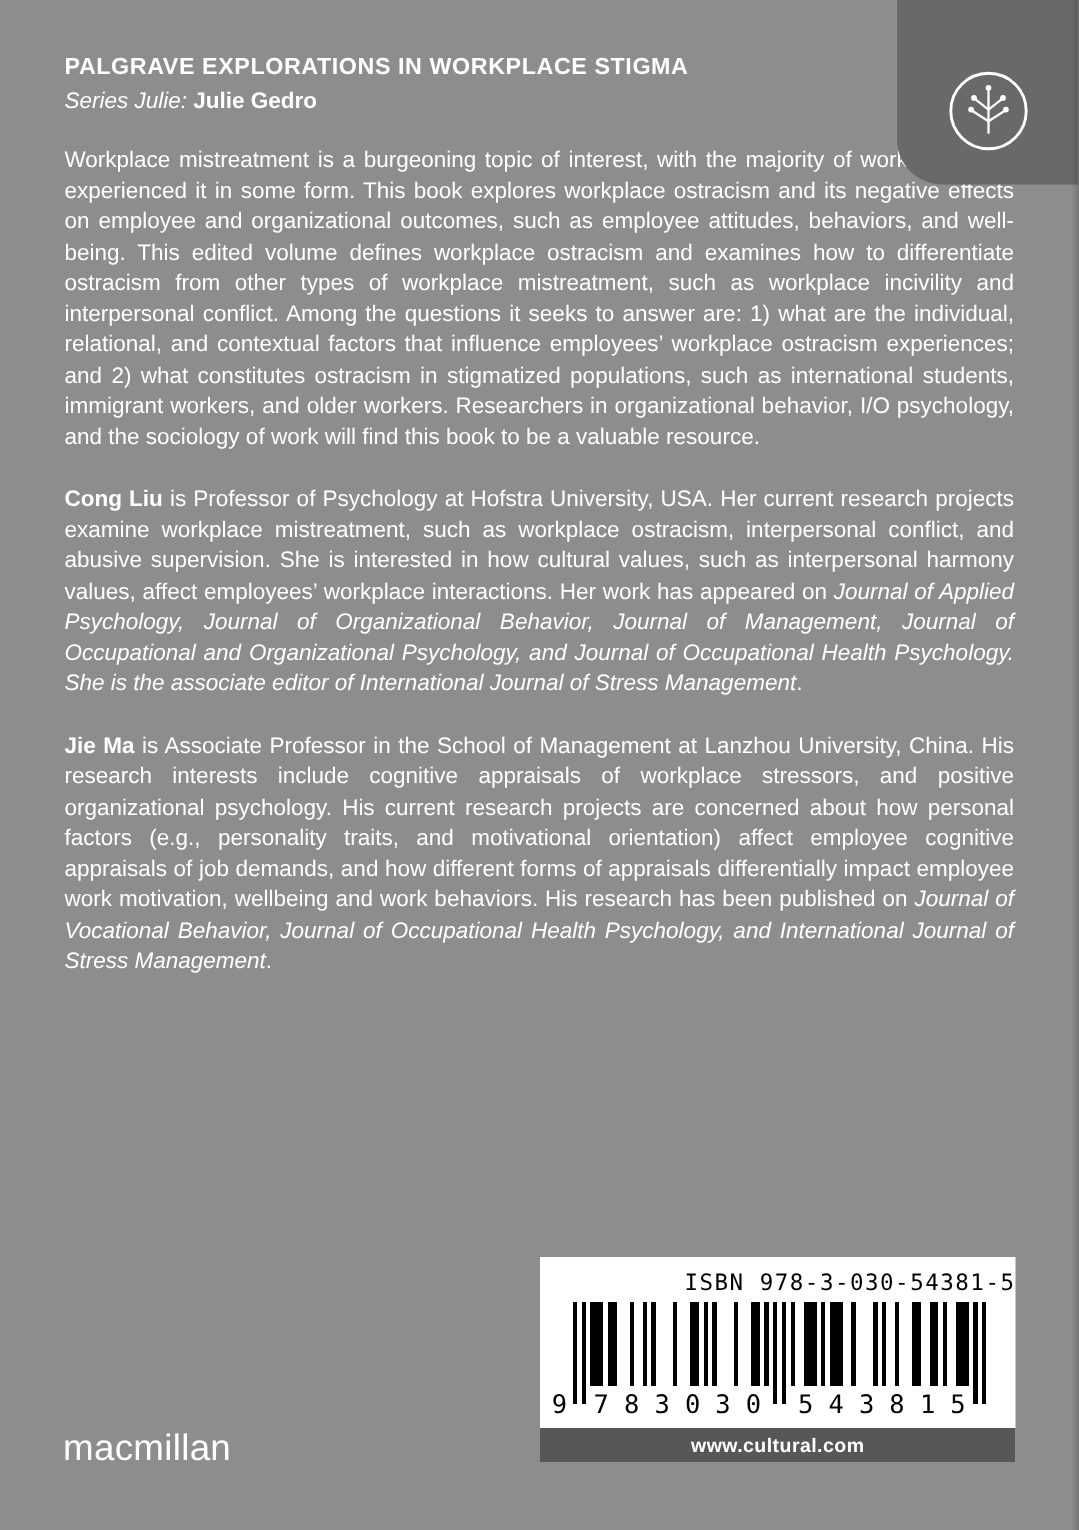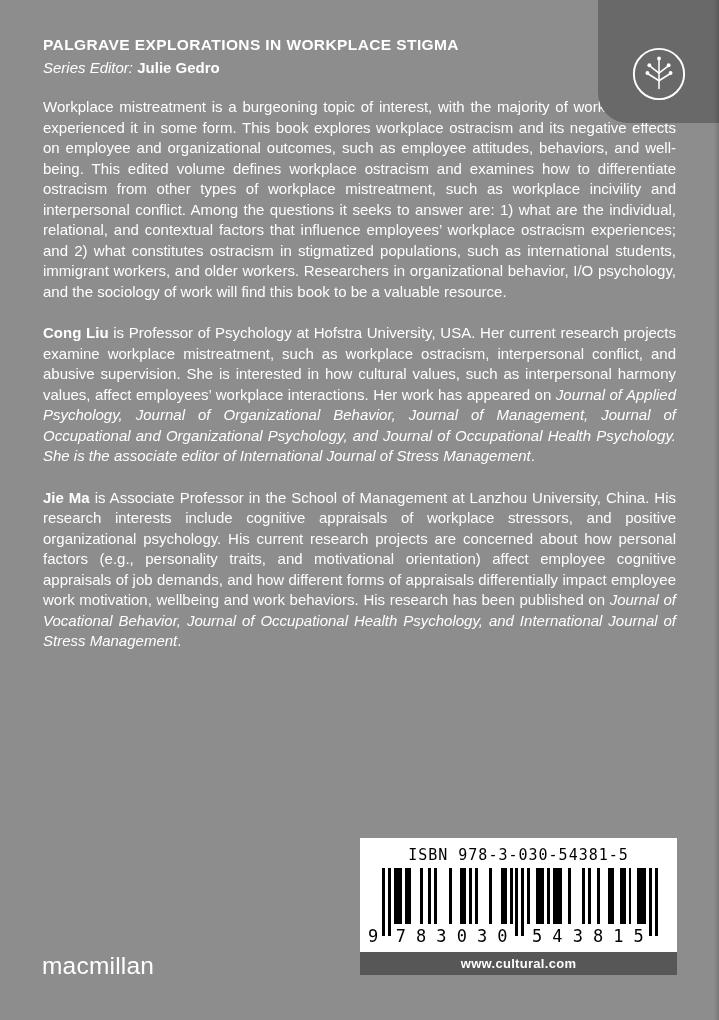--- a/index.html
+++ b/index.html
@@ -29,21 +29,21 @@
   .para em{font-style:italic;}
   .corner-tab{
     position:absolute;top:0;right:0;width:121px;height:123px;
     background:var(--tab);
     border-radius:0 0 0 30px;
     display:flex;align-items:flex-end;justify-content:center;
   }
   .corner-tab svg{margin-bottom:20px;}
   .barcode-panel{position:absolute;left:360px;top:838px;width:317px;background:#ffffff;color:#000;}
   .isbn-label{
-    padding-top:8px;text-align:center;
+    padding-top:8px;text-align:right;
     font-family:"DejaVu Sans Mono","Liberation Mono",monospace;
     font-size:15px;letter-spacing:1px;
   }
   .barcode-wrap{padding:4px 0 4px;text-align:center;line-height:0;}
   .web-strip{
     background:var(--strip);color:#fff;text-align:center;
     font-size:13px;font-weight:700;height:23px;line-height:23px;letter-spacing:.3px;
   }
   .brand-logo{position:absolute;left:42px;bottom:42px;line-height:1;}
   .brand-line1{font-size:28px;letter-spacing:.3px;}
@@ -54,21 +54,21 @@
     pointer-events:none;
   }
 </style>
 </head>
 <body>
 
 <div class="cover">
 
   <div class="content">
     <h1 class="series-title">PALGRAVE EXPLORATIONS IN WORKPLACE STIGMA</h1>
-    <p class="editor-line"><em>Series Editor:</em> <strong>Julie Gedro</strong></p>
+    <p class="editor-line"><em>Series Julie:</em> <strong>Julie Gedro</strong></p>
 
     <p class="para">Workplace mistreatment is a burgeoning topic of interest, with the majority of workers having experienced it in some form. This book explores workplace ostracism and its negative effects on employee and organizational outcomes, such as employee attitudes, behaviors, and well-being. This edited volume defines workplace ostracism and examines how to differentiate ostracism from other types of workplace mistreatment, such as workplace incivility and interpersonal conflict. Among the questions it seeks to answer are: 1) what are the individual, relational, and contextual factors that influence employees’ workplace ostracism experiences; and 2) what constitutes ostracism in stigmatized populations, such as international students, immigrant workers, and older workers. Researchers in organizational behavior, I/O psychology, and the sociology of work will find this book to be a valuable resource.</p>
 
     <p class="para"><strong>Cong Liu</strong><span> is Professor of Psychology at Hofstra University, USA. Her current research projects examine workplace mistreatment, such as workplace ostracism, interpersonal conflict, and abusive supervision. She is interested in how cultural values, such as interpersonal harmony values, affect employees’ workplace interactions. Her work has appeared on </span><em>Journal of Applied Psychology, Journal of Organizational Behavior, Journal of Management, Journal of Occupational and Organizational Psychology, and Journal of Occupational Health Psychology. She is the associate editor of International Journal of Stress Management</em><span>.</span></p>
 
     <p class="para"><strong>Jie Ma</strong><span> is Associate Professor in the School of Management at Lanzhou University, China. His research interests include cognitive appraisals of workplace stressors, and positive organizational psychology. His current research projects are concerned about how personal factors (e.g., personality traits, and motivational orientation) affect employee cognitive appraisals of job demands, and how different forms of appraisals differentially impact employee work motivation, wellbeing and work behaviors. His research has been published on </span><em>Journal of Vocational Behavior, Journal of Occupational Health Psychology, and International Journal of Stress Management</em><span>.</span></p>
   </div>
 
   <div class="corner-tab">
     <svg width="58" height="58" viewBox="0 0 60 60" aria-hidden="true">

